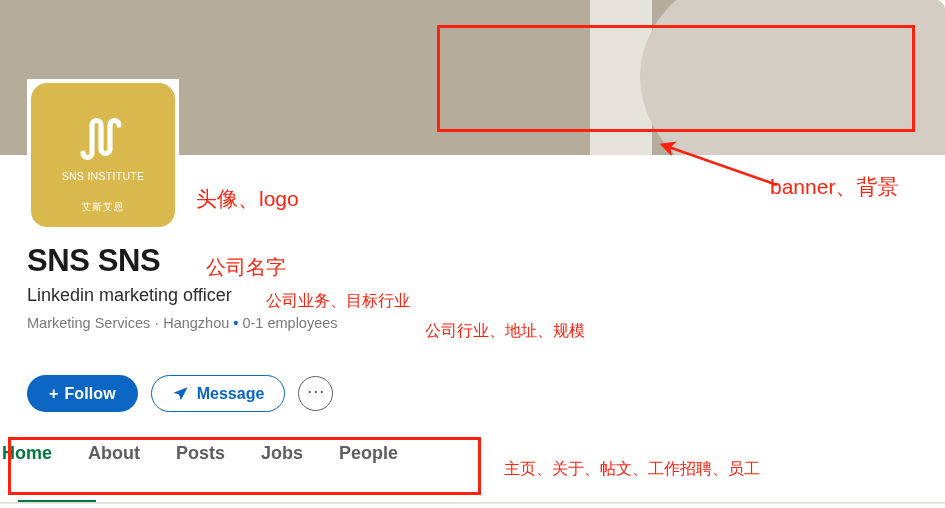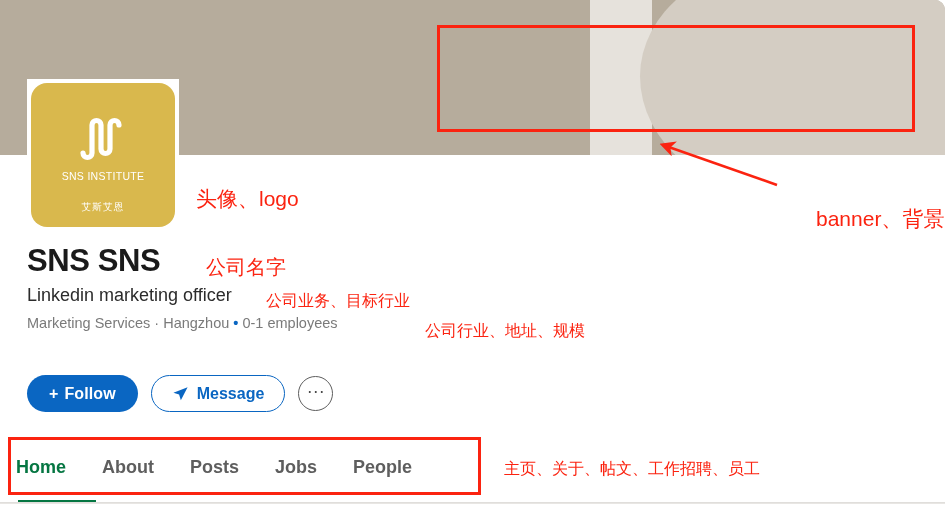--- a/index.html
+++ b/index.html
@@ -214,22 +214,21 @@
   }
 
   
   #nav-tabs {
     position: absolute;
     left: 0;
     top: 443px;
     width: 895px;
     height: 48px;
     display: flex;
-    align-items: center;
-    padding-left: 16px;
+    padding-left: 2px;
     box-sizing: border-box;
     gap: 0;
   }
   .nav-tab {
     font-size: 18px;
     font-weight: bold;
     color: #5e5e5e;
     padding: 0 19px 0 0;
     margin-right: 17px;
     cursor: pointer;
@@ -274,21 +273,21 @@
   }
   .annot-box {
     position: absolute;
     border: 3px solid #fb2310;
     z-index: 35;
     box-sizing: border-box;
   }
   #annot-box-banner { left: 437px; top: 25px; width: 478px; height: 107px; }
   #annot-box-tabs   { left: 8px;  top: 437px; width: 473px; height: 58px; }
 
-  #annot-banner-label { left: 816px; top: 173px; font-size: 21px; margin-top: 32px; }
+  #annot-banner-label { left: 770px; top: 173px; font-size: 21px; }
   #annot-logo-label   { left: 196px; top: 185px; font-size: 21px; }
   #annot-name-label   { left: 206px; top: 254px; font-size: 20px; }
   #annot-biz-label    { left: 266px; top: 291px; font-size: 16px; }
   #annot-meta-label   { left: 425px; top: 321px; font-size: 16px; }
   #annot-tabs-label   { left: 504px; top: 459px; font-size: 16px; }
 
   #annot-arrow {
     position: absolute;
     left: 655px;
     top: 140px;

